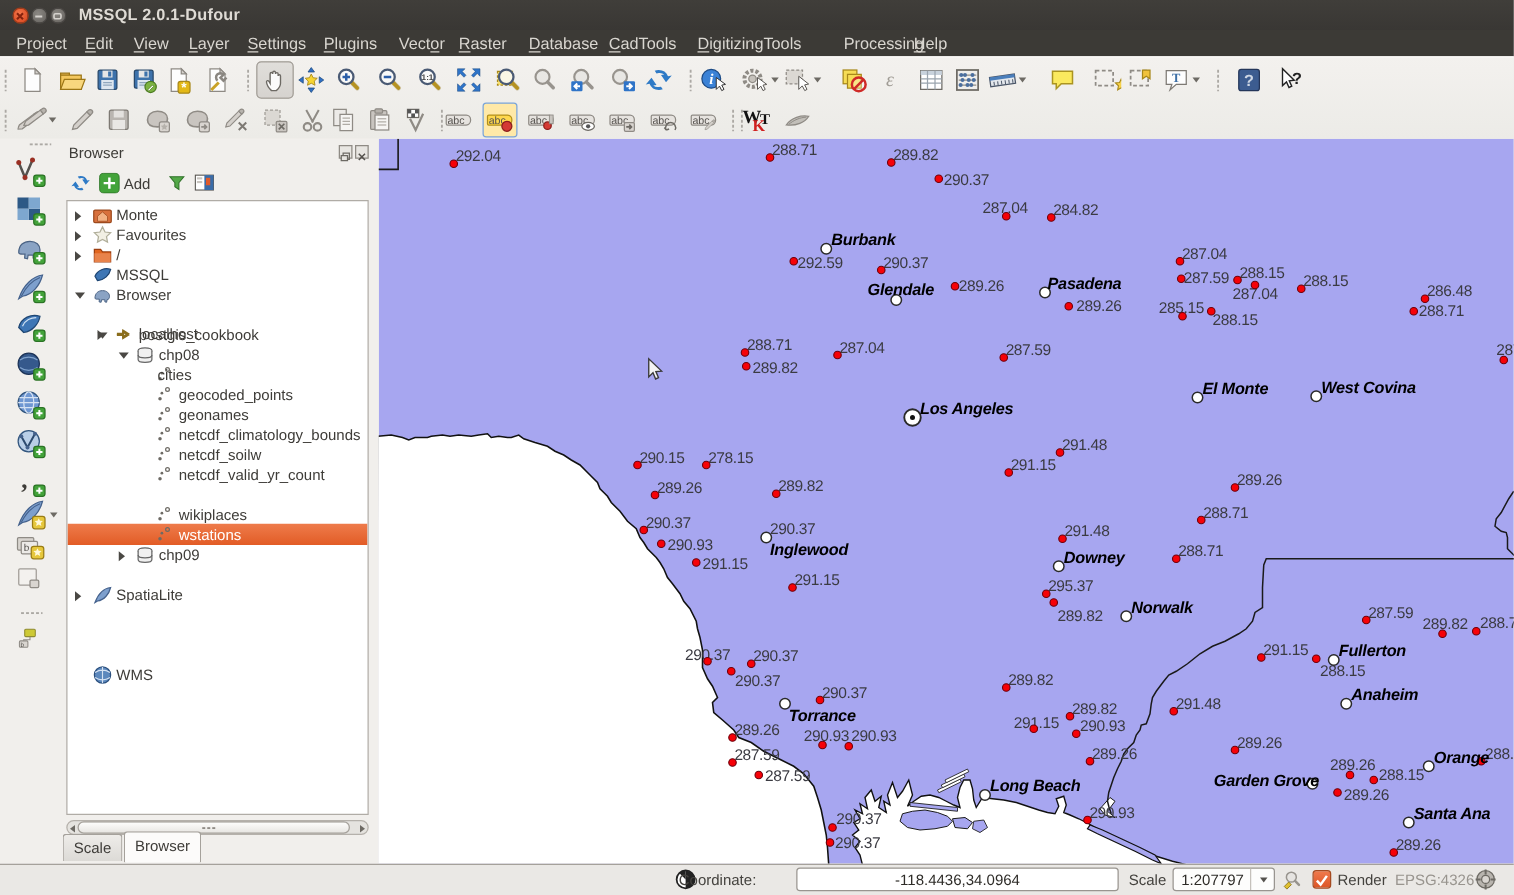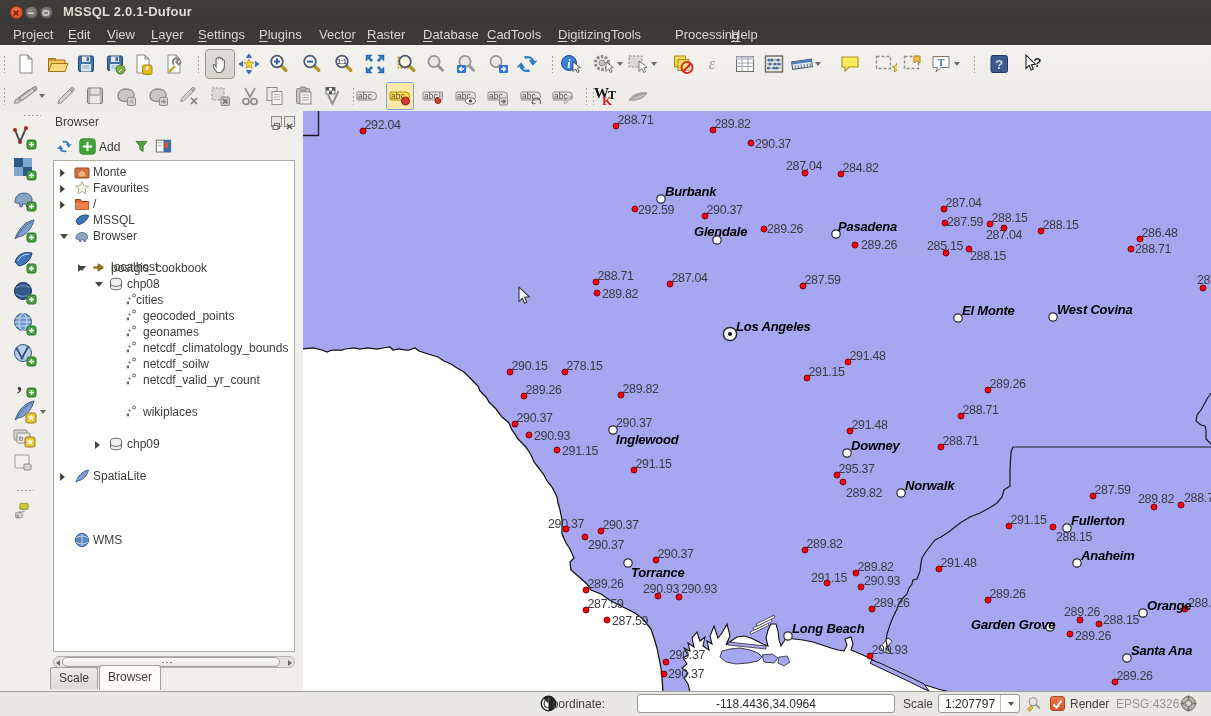--- a/index.html
+++ b/index.html
@@ -553,21 +553,21 @@
               <path d="M2.5 8 c0 1.3 2.5 2.3 5.5 2.3 s5.5-1 5.5-2.3" fill="none" stroke="#666"></path>
             </svg></div>
           <div class="tlab" style="left:73px;color:#3e3c38">chp08</div>
         </div>
         <div class="trow" style="top:131px">
           <div class="abs" style="left:70px;top:0px;width:16px;height:16px"><svg viewBox="0 0 16 16" width="16" height="16">
               <circle cx="4" cy="11" r="1.4" fill="#6d6a64"></circle>
               <circle cx="5.5" cy="6.5" r="1.1" fill="#6d6a64"></circle>
               <circle cx="10" cy="3.5" r="1.5" fill="none" stroke="#6d6a64"></circle>
             </svg></div>
-          <div class="tlab" style="left:82px;color:#3e3c38">cities</div>
+          <div class="tlab" style="left:72px;color:#3e3c38">cities</div>
         </div>
         <div class="trow" style="top:147px">
           <div class="abs" style="left:70px;top:0px;width:16px;height:16px"><svg viewBox="0 0 16 16" width="16" height="16">
               <circle cx="4" cy="11" r="1.4" fill="#6d6a64"></circle>
               <circle cx="5.5" cy="6.5" r="1.1" fill="#6d6a64"></circle>
               <circle cx="10" cy="3.5" r="1.5" fill="none" stroke="#6d6a64"></circle>
             </svg></div>
           <div class="tlab" style="left:89px;color:#3e3c38">geocoded_points</div>
         </div>
         <div class="trow" style="top:163px">
@@ -602,20 +602,29 @@
             </svg></div>
           <div class="tlab" style="left:89px;color:#3e3c38">netcdf_valid_yr_count</div>
         </div>
         <div class="trow" style="top:243px">
           <div class="abs" style="left:70px;top:0px;width:16px;height:16px"><svg viewBox="0 0 16 16" width="16" height="16">
               <circle cx="4" cy="11" r="1.4" fill="#6d6a64"></circle>
               <circle cx="5.5" cy="6.5" r="1.1" fill="#6d6a64"></circle>
               <circle cx="10" cy="3.5" r="1.5" fill="none" stroke="#6d6a64"></circle>
             </svg></div>
           <div class="tlab" style="left:89px;color:#3e3c38">wikiplaces</div>
+        </div>
+        <div class="trow" style="top:259px">
+          <div class="abs" style="left:0;top:-1px;width:240px;height:17px;background:linear-gradient(#ee7b4b,#e25c26)"></div>
+          <div class="abs" style="left:70px;top:0px;width:16px;height:16px"><svg viewBox="0 0 16 16" width="16" height="16">
+              <circle cx="4" cy="11" r="1.4" fill="#6d6a64"></circle>
+              <circle cx="5.5" cy="6.5" r="1.1" fill="#6d6a64"></circle>
+              <circle cx="10" cy="3.5" r="1.5" fill="none" stroke="#6d6a64"></circle>
+            </svg></div>
+          <div class="tlab" style="left:89px;color:#fff">wstations</div>
         </div>
         <div class="trow" style="top:275px">
           <div class="tarr arr-r" style="left:41px;top:5px"></div>
           <div class="abs" style="left:54px;top:0px;width:16px;height:16px"><svg viewBox="0 0 16 16" width="16" height="16">
               <ellipse cx="8" cy="4.5" rx="5.5" ry="2.3" fill="#f0f0f0" stroke="#666"></ellipse>
               <path d="M2.5 4.5 v7 c0 1.3 2.5 2.3 5.5 2.3 s5.5-1 5.5-2.3 v-7" fill="#f0f0f0" stroke="#666"></path>
               <path d="M2.5 8 c0 1.3 2.5 2.3 5.5 2.3 s5.5-1 5.5-2.3" fill="none" stroke="#666"></path>
             </svg></div>
           <div class="tlab" style="left:73px;color:#3e3c38">chp09</div>
         </div>

